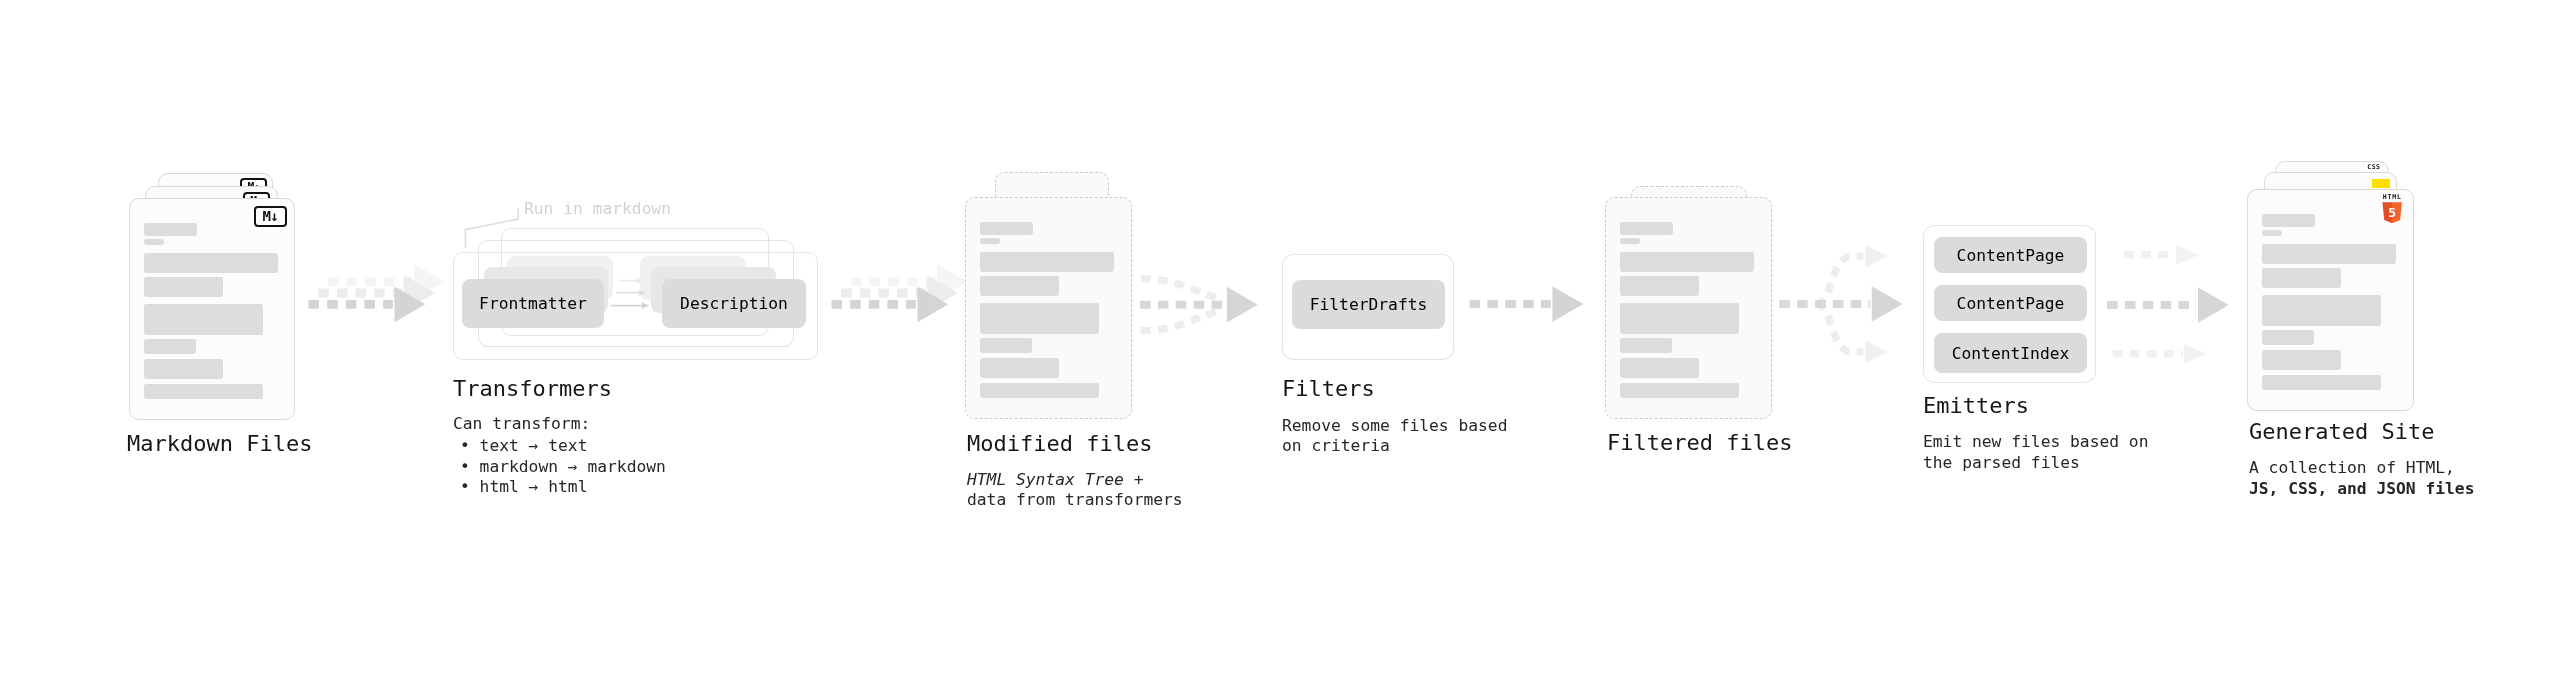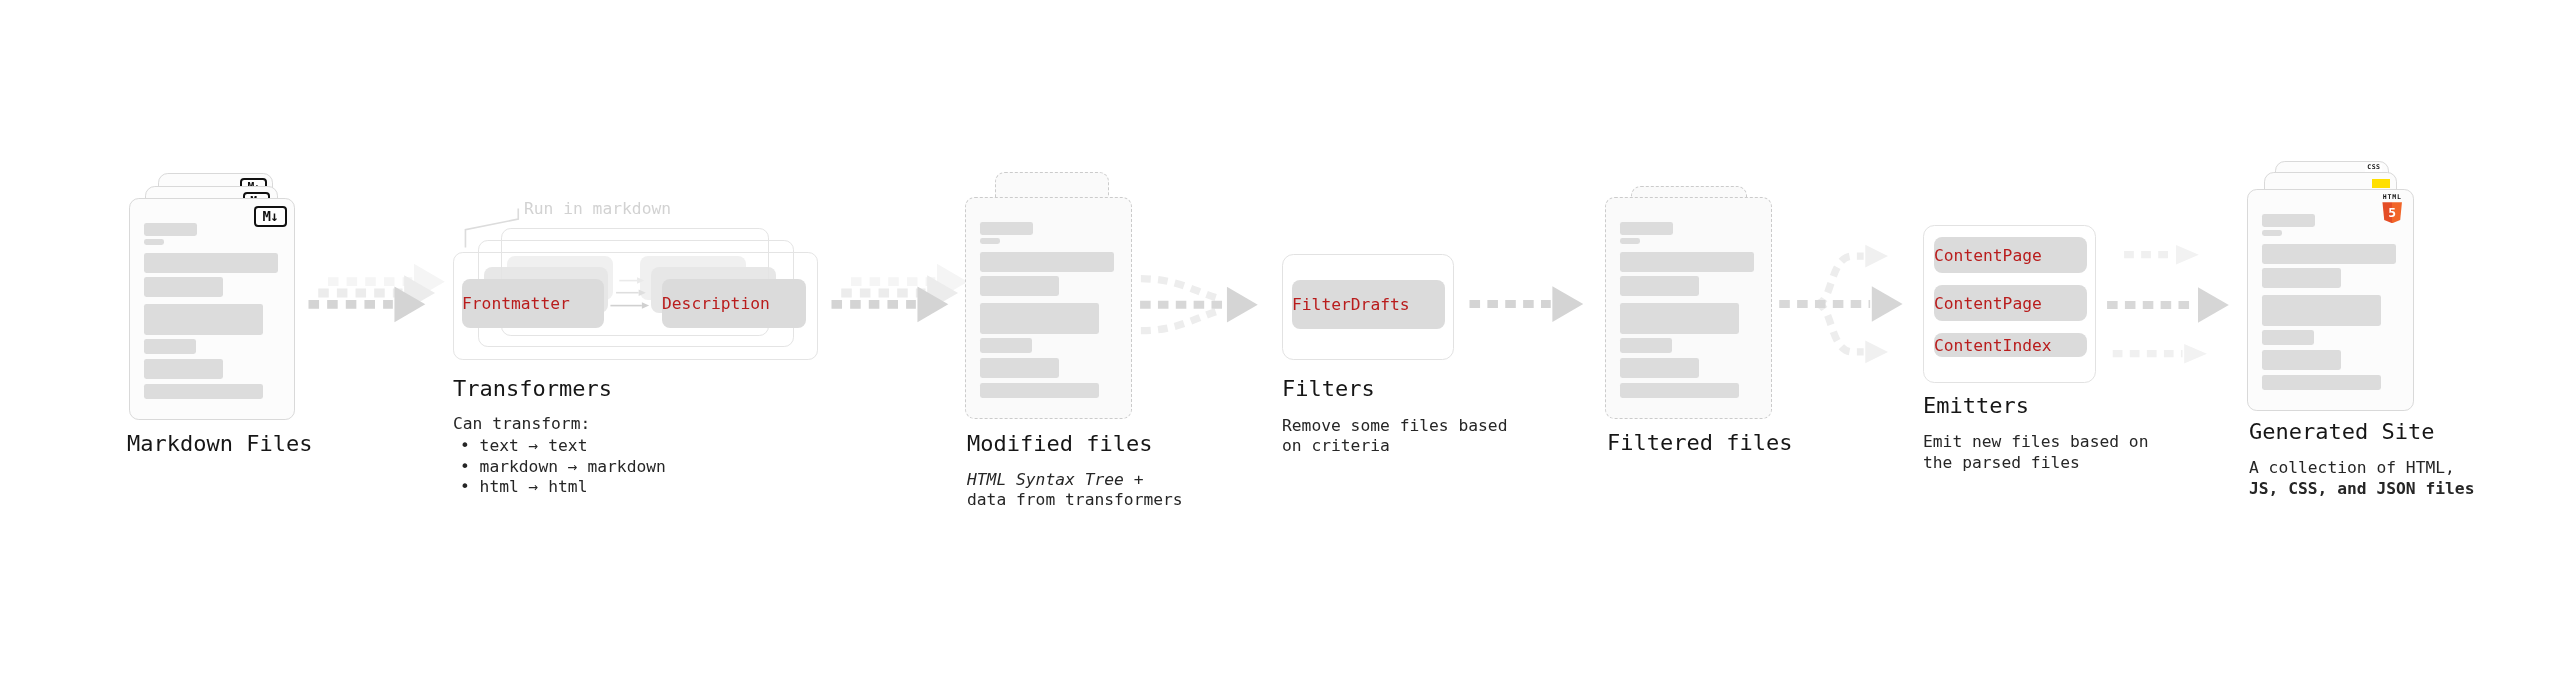--- a/index.html
+++ b/index.html
@@ -42,22 +42,22 @@
 
   .css-badge{position:absolute;right:5.7px;top:2.4px;width:17px;text-align:center;background:#fff;margin-left:10px;}
   .css-label{font-size:6.5px;font-weight:bold;color:#111;line-height:7.3px;letter-spacing:0.4px;}
   .css-bar{height:3.3px;background:#2965f1;margin-top:0.8px;border-radius:0.8px;}
 
   .js-badge{position:absolute;right:5.7px;top:5.7px;width:18.7px;height:9.8px;background:#ffdf00;}
 
   
   .frame{position:absolute;box-sizing:border-box;border:1.6px solid #e4e4e4;border-radius:9.8px;background:transparent;}
   .panel{position:absolute;box-sizing:border-box;border:1.6px solid #e2e2e2;border-radius:11.4px;background:#ffffff;}
-  .node{position:absolute;box-sizing:border-box;border-radius:8.1px;background:#dbdbdb;color:#b91c1c;
-    font-size:16.3px;display:flex;align-items:center;justify-content:flex-start;white-space:pre;}
+  .node{position:absolute;box-sizing:border-box;border-radius:8.1px;background:#dbdbdb;color:#000000;
+    font-size:16.3px;display:flex;align-items:center;justify-content:center;white-space:pre;}
   .ghost1{background:#e7e7e7;}
   .ghost2{background:#f0f0f0;}
 
   
   .title{position:absolute;font-size:22px;line-height:23px;color:#161616;white-space:pre;}
   .body-text{position:absolute;font-size:16.3px;line-height:20.3px;color:#262626;white-space:pre;}
   .annotation{position:absolute;font-size:16.3px;line-height:18px;color:#d2d2d2;white-space:pre;}
 </style>
 </head>
 <body>
@@ -219,21 +219,21 @@
   </svg>
 
   <div>
     <div class="panel" style="left:1923px;top:225px;width:173px;height:158px;"></div>
     <div class="node" style="left:1934px;top:237px;width:153px;height:36px;">
       <span>ContentPage</span>
     </div>
     <div class="node" style="left:1934px;top:285px;width:153px;height:36px;">
       <span>ContentPage</span>
     </div>
-    <div class="node" style="left:1934px;top:333px;width:153px;height:24px;">
+    <div class="node" style="left:1934px;top:333px;width:153px;height:40px;">
       <span>ContentIndex</span>
     </div>
     <div class="title" style="left:1923px;top:394px;">Emitters</div>
     <div class="body-text" style="left:1923px;top:432px;">Emit new files based on</div>
     <div class="body-text" style="left:1923px;top:453px;">the parsed files</div>
   </div>
 
   <svg class="abs" style="left:2103px;top:240px;" width="138" height="130" viewBox="0 0 170 160">
     <line x1="26" y1="18" x2="88" y2="18" stroke="#f0f0f0" stroke-width="9" stroke-dasharray="12 9"></line>
     <polygon points="90,6 118,18 90,30" fill="#f2f2f2"></polygon>

